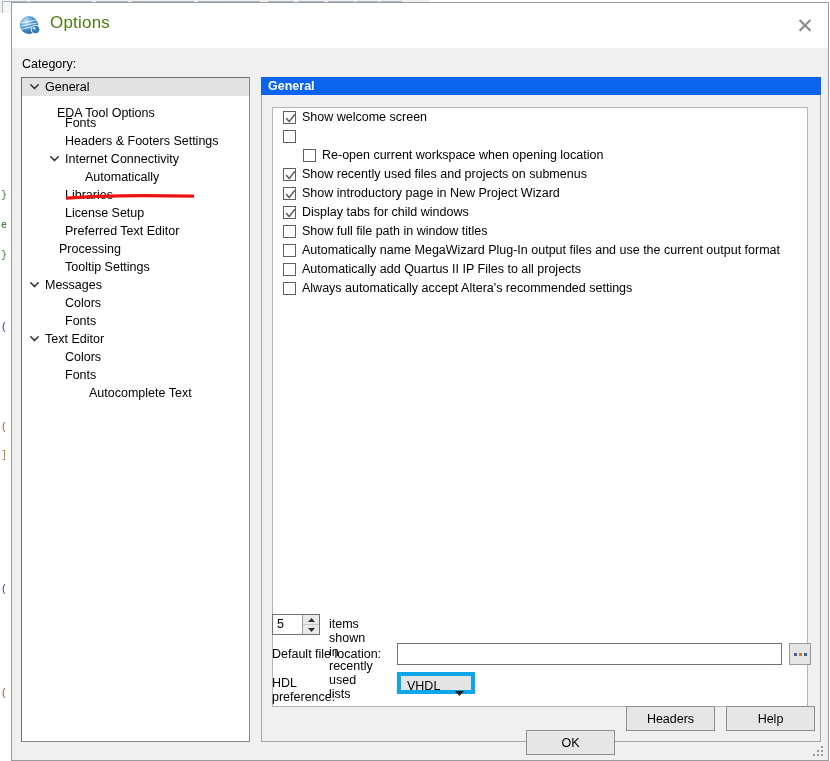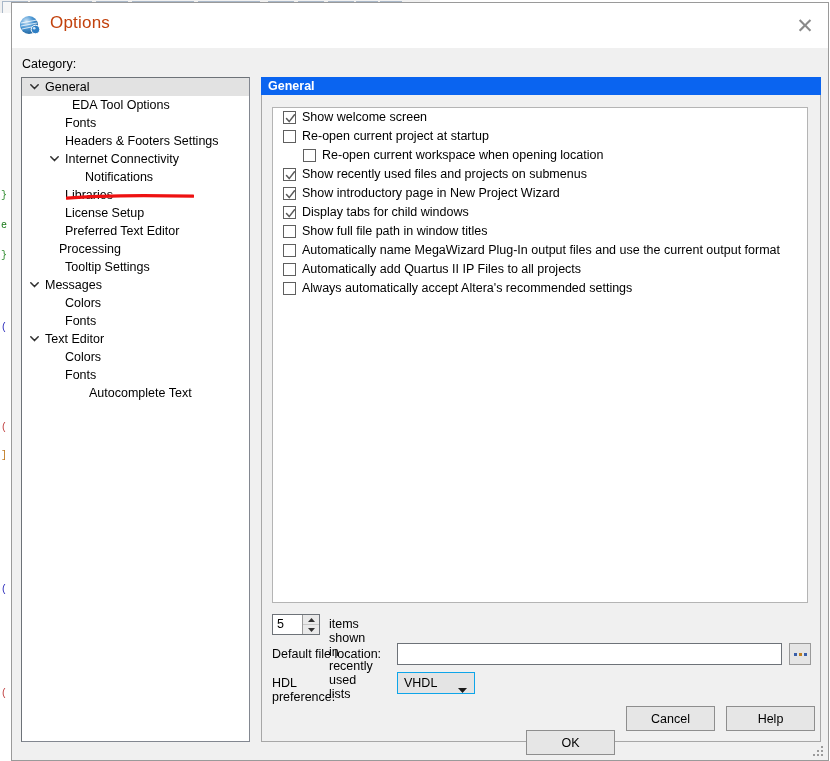--- a/index.html
+++ b/index.html
@@ -24,21 +24,21 @@
     position:absolute;left:11px;top:2px;width:818px;height:759px;
     background:#f0f0f0;border:1px solid #9a9a9a;box-sizing:border-box;
   }
   .titlebar{
     position:absolute;left:0;top:0;width:100%;height:45px;
     background:#ffffff;box-sizing:border-box;
   }
   .title-icon{position:absolute;left:6px;top:10px;width:24px;height:24px;}
   .title-text{
     position:absolute;left:38px;top:10px;
-    font-size:17px;color:#c2410c;font-family:"Liberation Sans",sans-serif;
+    font-size:17px;color:#4d7c0f;font-family:"Liberation Sans",sans-serif;
     letter-spacing:.2px;
   }
   .close-btn{
     position:absolute;right:0;top:0;width:46px;height:45px;
     display:flex;align-items:center;justify-content:center;
     color:#8a8a8a;font-size:21px;font-weight:300;cursor:default;
   }
 
   
   .dlg-body{position:absolute;left:0;top:45px;width:100%;bottom:0;background:#f0f0f0;}
@@ -66,21 +66,21 @@
   .group-header{
     position:absolute;left:0;top:0;width:100%;height:18px;
     background:#0a64f0;color:#ffffff;font-weight:bold;font-size:12.5px;
     line-height:18px;box-sizing:border-box;padding-left:7px;
   }
   .content-card{
     position:absolute;left:0;top:18px;width:100%;height:647px;
     background:#f0f0f0;border:1px solid #a7a7a7;border-top:none;box-sizing:border-box;
   }
   .checklist{
-    position:absolute;left:10px;top:12px;width:536px;height:496px;
+    position:absolute;left:10px;top:12px;width:536px;height:600px;
     background:#ffffff;border:1px solid #b4b4b4;box-sizing:border-box;
     overflow:hidden;
   }
   .ck-row{position:relative;height:19px;line-height:19px;white-space:nowrap;}
   .ck-box{
     position:absolute;top:3px;width:13px;height:13px;box-sizing:border-box;
     background:#ffffff;border:1px solid #5f5f5f;
   }
   .ck-box svg{position:absolute;left:1px;top:1px;}
   .ck-text{position:absolute;font-size:12.5px;color:#000;}
@@ -117,21 +117,21 @@
     background:#e5e5e5;border:1px solid #9a9a9a;box-sizing:border-box;
     display:flex;align-items:center;justify-content:center;gap:2px;
   }
   .bdot{width:3px;height:3px;}
 
   
   .hdl-row{position:absolute;left:10px;top:577px;height:24px;}
   .hdl-label{position:absolute;left:0;top:4px;font-size:12.5px;}
   .combo{
     position:absolute;left:125px;top:0;width:78px;height:22px;
-    background:#e4e4e4;border:1px solid #0ea5e9;box-sizing:border-box;
+    background:#e4e4e4;border:4px solid #0ea5e9;box-sizing:border-box;
   }
   .combo-val{position:absolute;left:6px;top:3px;font-size:12.5px;}
   .combo-arrow{position:absolute;right:7px;top:9px;}
 
   
   .footer{position:absolute;left:0;bottom:0;width:100%;height:62px;}
   .btn{
     position:absolute;top:8px;width:89px;height:25px;
     background:#e6e6e6;border:1px solid #8e8e8e;box-sizing:border-box;
     font-family:"Liberation Sans",sans-serif;font-size:12.5px;color:#000;
@@ -202,38 +202,38 @@
         <div id="tree-rows">
             <div class="tree-row selected">
               <span class="tw" style="left: 6px;">
                 <svg width="9" height="6" viewBox="0 0 9 6">
                   <path d="M0.8 0.8 L4.5 4.6 L8.2 0.8" stroke="#303030" stroke-width="1.5" fill="none" stroke-linecap="round" stroke-linejoin="round"></path>
                 </svg>
               </span>
               <span class="tree-label" style="left: 23px;">General</span>
             </div>
             <div class="tree-row">
-              <span class="tree-label" style="left: 50px;">EDA Tool Options</span>
+              <span class="tree-label" style="left: 35px; margin-top: 8px;">EDA Tool Options</span>
             </div>
             <div class="tree-row">
               <span class="tree-label" style="left: 43px;">Fonts</span>
             </div>
             <div class="tree-row">
               <span class="tree-label" style="left: 43px;">Headers &amp; Footers Settings</span>
             </div>
             <div class="tree-row">
               <span class="tw" style="left: 26px;">
                 <svg width="9" height="6" viewBox="0 0 9 6">
                   <path d="M0.8 0.8 L4.5 4.6 L8.2 0.8" stroke="#303030" stroke-width="1.5" fill="none" stroke-linecap="round" stroke-linejoin="round"></path>
                 </svg>
               </span>
               <span class="tree-label" style="left: 43px;">Internet Connectivity</span>
             </div>
             <div class="tree-row">
-              <span class="tree-label" style="left: 63px;">Notifications</span>
+              <span class="tree-label" style="left: 63px;">Automatically</span>
             </div>
             <div class="tree-row">
               <span class="tree-label" style="left: 43px;">Libraries</span>
             </div>
             <div class="tree-row">
               <span class="tree-label" style="left: 43px;">License Setup</span>
             </div>
             <div class="tree-row">
               <span class="tree-label" style="left: 43px;">Preferred Text Editor</span>
             </div>
@@ -289,21 +289,20 @@
                 <div class="ck-row">
                   <span class="ck-box" style="left: 10px;">
                     <svg width="11" height="11" viewBox="0 0 11 11">
                       <path d="M1.5 5.6 L4.2 8.6 L9.5 1.8" stroke="#5a5a5a" stroke-width="1.5" fill="none" stroke-linecap="round" stroke-linejoin="round"></path>
                     </svg>
                   </span>
                   <span class="ck-text" style="left: 29px;">Show welcome screen</span>
                 </div>
                 <div class="ck-row">
                   <span class="ck-box" style="left: 10px;"></span>
-                  <span class="ck-text" style="left: 29px;">Re-open current project at startup</span>
                 </div>
                 <div class="ck-row">
                   <span class="ck-box" style="left: 30px;"></span>
                   <span class="ck-text" style="left: 49px;">Re-open current workspace when opening location</span>
                 </div>
                 <div class="ck-row">
                   <span class="ck-box" style="left: 10px;">
                     <svg width="11" height="11" viewBox="0 0 11 11">
                       <path d="M1.5 5.6 L4.2 8.6 L9.5 1.8" stroke="#5a5a5a" stroke-width="1.5" fill="none" stroke-linecap="round" stroke-linejoin="round"></path>
                     </svg>
@@ -386,21 +385,21 @@
                   </svg>
               </span>
             </div>
           </div>
 
         </div>
       </div>
 
       <div class="footer">
         <div class="btn" style="left:514px;margin-top:24px;">OK</div>
-        <div class="btn" style="left:614px;">Cancel</div>
+        <div class="btn" style="left:614px;">Headers</div>
         <div class="btn" style="left:714px;">Help</div>
         <svg class="grip" viewBox="0 0 11 11">
           <g fill="#9a9a9a">
             <rect x="8" y="8" width="2" height="2"></rect>
             <rect x="4" y="8" width="2" height="2"></rect>
             <rect x="8" y="4" width="2" height="2"></rect>
             <rect x="0" y="8" width="2" height="2"></rect>
             <rect x="8" y="0" width="2" height="2"></rect>
             <rect x="4" y="4" width="2" height="2"></rect>
           </g>

